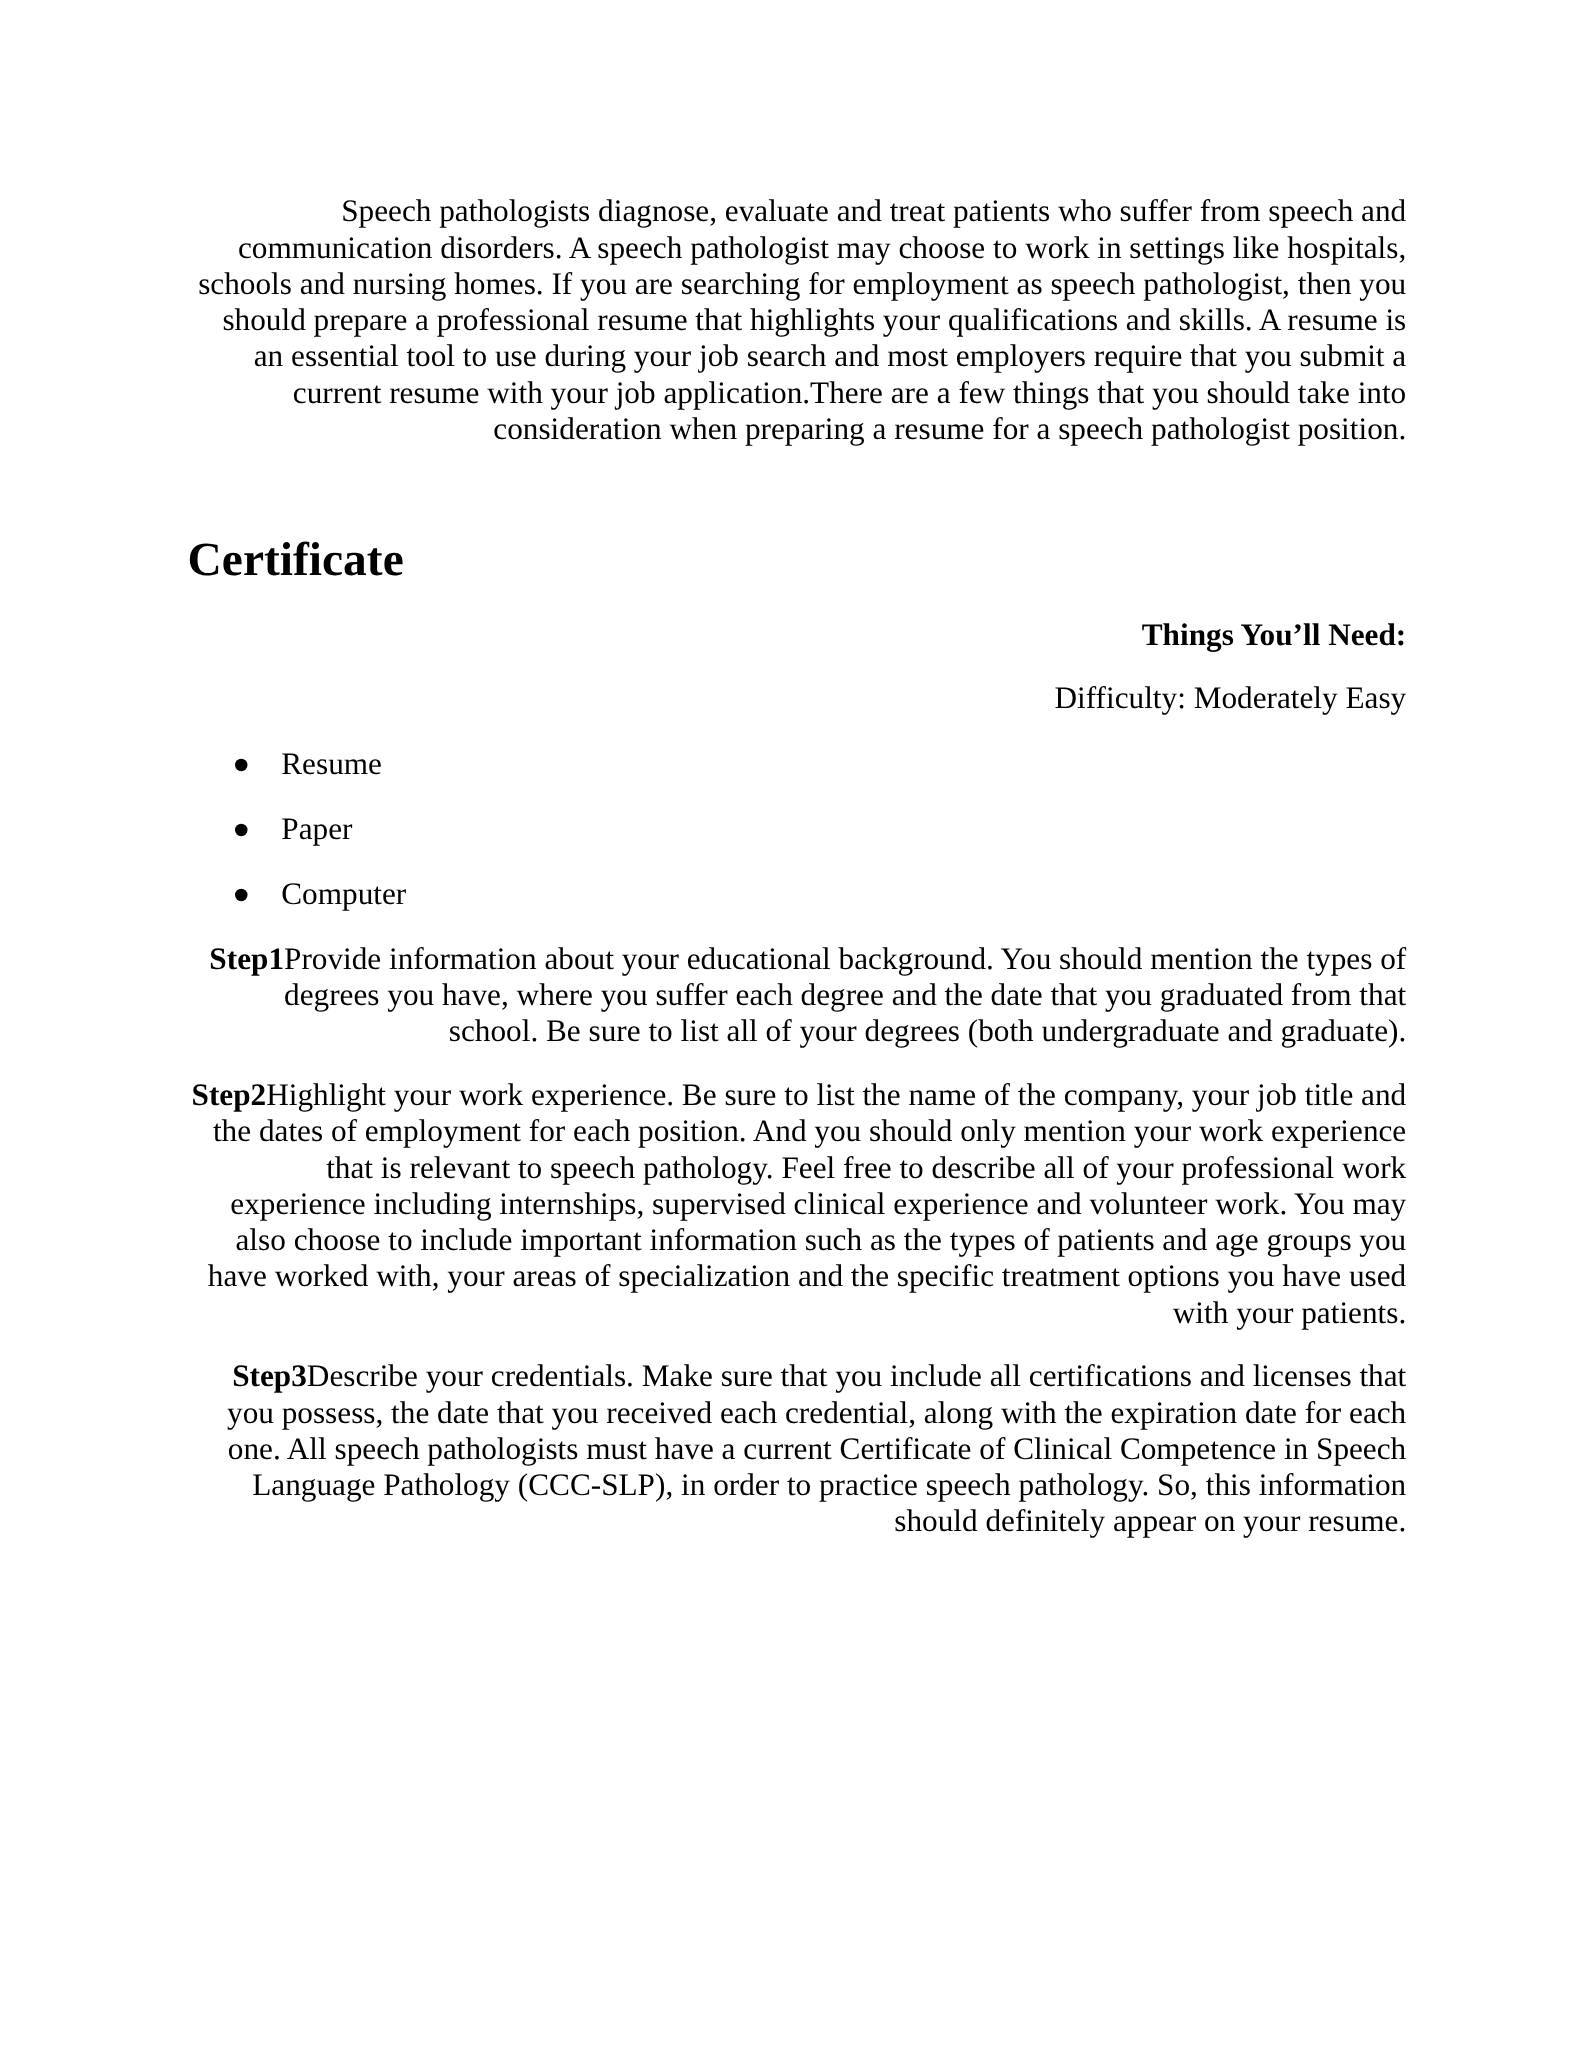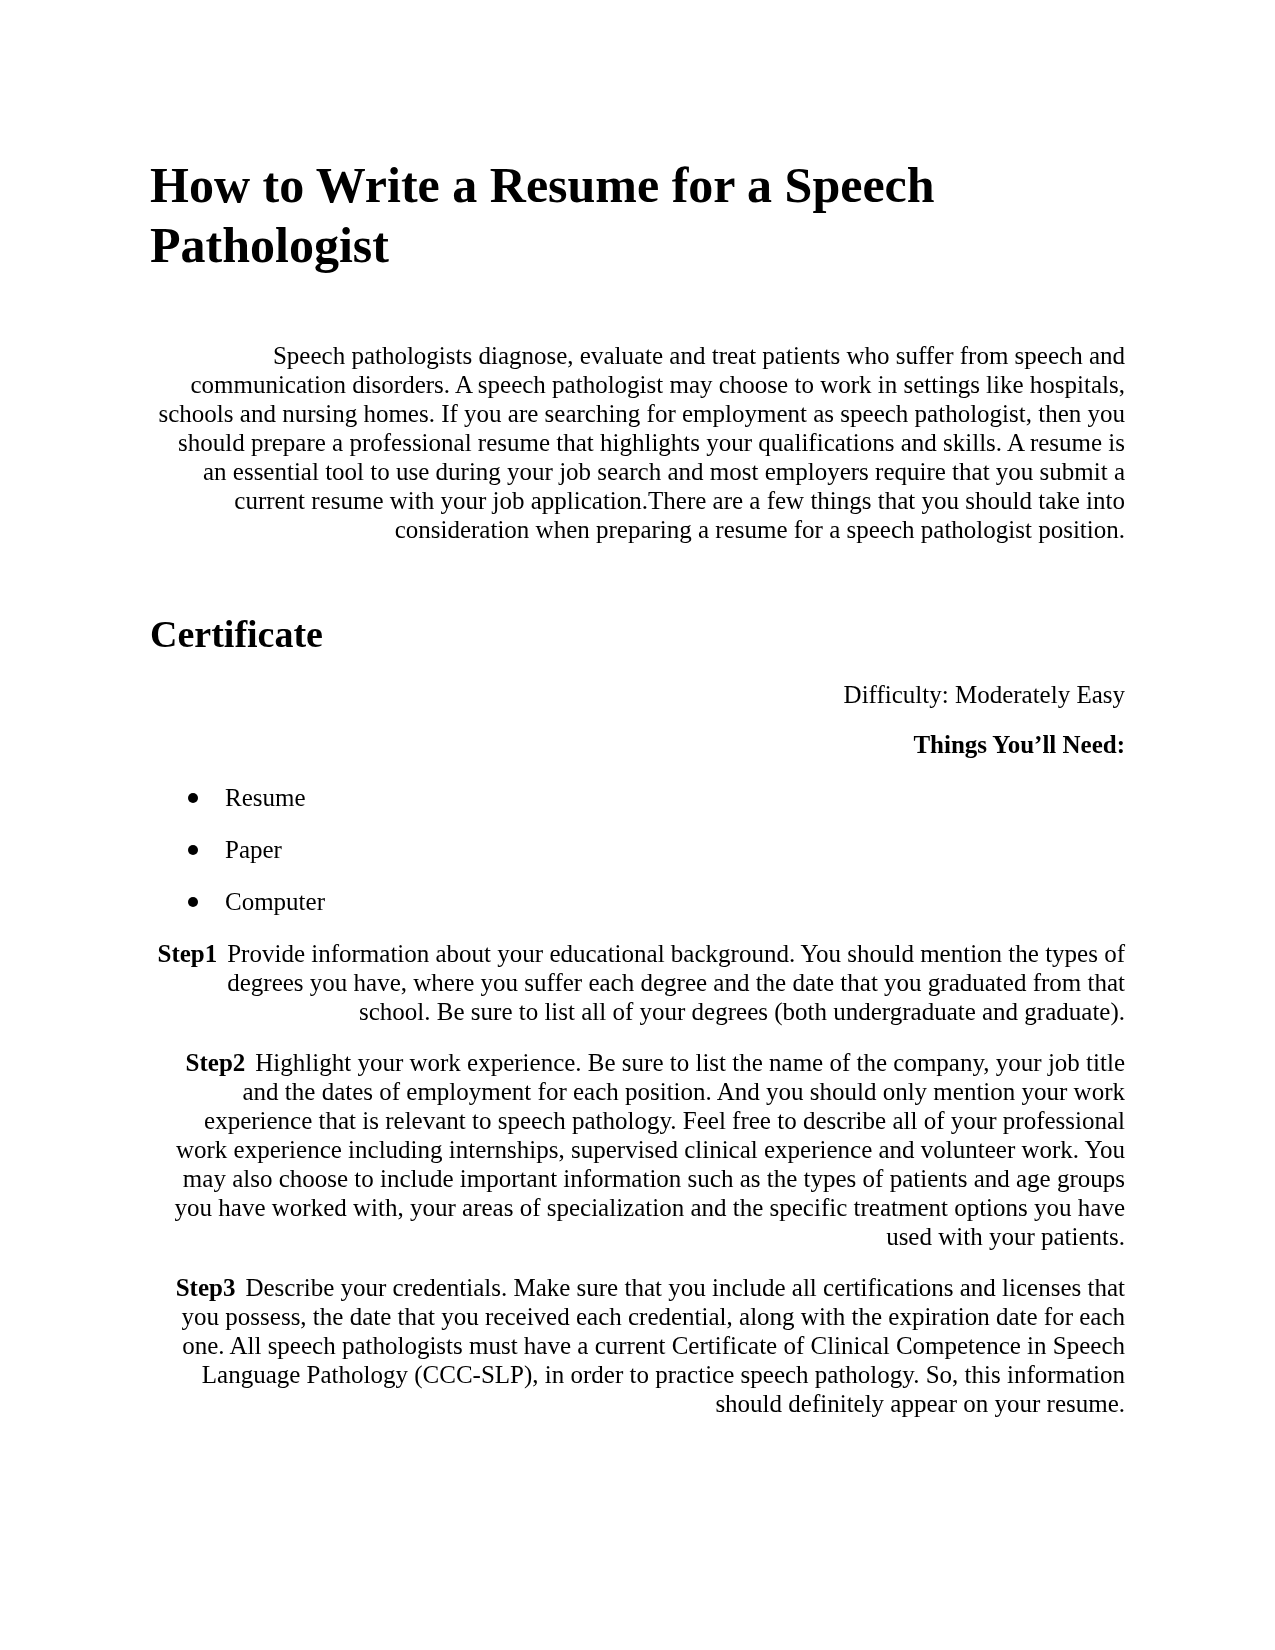--- a/index.html
+++ b/index.html
@@ -60,37 +60,36 @@
     width: 10px;
     height: 10px;
     background: #000000;
     border-radius: 50%;
   }
   .step-para {
     margin: 0 0 22px 0;
   }
   .step-label {
     font-weight: bold;
-    margin-right: 10px;
+    margin-right: 0;
   }
 </style>
 </head>
 <body>
 
 <div class="page">
 
-  <h1 class="doc-title">How to Write a Resume for a Speech Pathologist</h1>
 
   <p class="body-text">Speech pathologists diagnose, evaluate and treat patients who suffer from speech and communication disorders. A speech pathologist may choose to work in settings like hospitals, schools and nursing homes. If you are searching for employment as speech pathologist, then you should prepare a professional resume that highlights your qualifications and skills. A resume is an essential tool to use during your job search and most employers require that you submit a current resume with your job application.There are a few things that you should take into consideration when preparing a resume for a speech pathologist position.</p>
 
   <h2 class="section-heading">Certificate</h2>
 
+  <p class="body-text bold-line">Things You’ll Need:</p>
+
   <p class="body-text">Difficulty: Moderately Easy</p>
-
-  <p class="body-text bold-line">Things You’ll Need:</p>
 
   <ul class="bullet-list">
     <li class="bullet-item">
       <span class="bullet-dot"></span>
       <span>Resume</span>
     </li>
     <li class="bullet-item">
       <span class="bullet-dot"></span>
       <span>Paper</span>
     </li>

